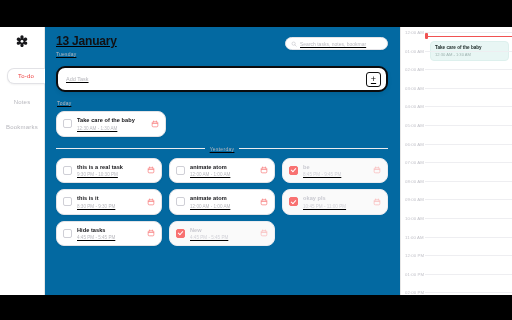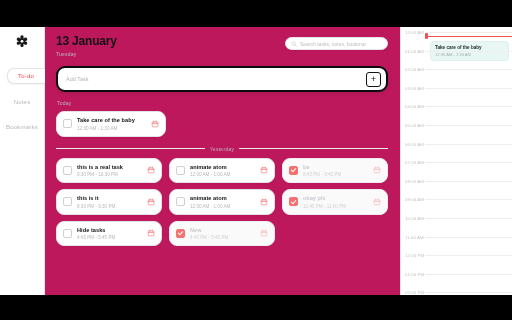--- a/index.html
+++ b/index.html
@@ -44,21 +44,21 @@
     border-right:none;
     border-radius:7px 0 0 7px;
     width:38px;margin-left:7px;
     box-shadow:0 1px 2px rgba(0,0,0,.05);
     box-sizing:border-box;
   }
 
   
   .main{
     flex:1;min-width:0;display:flex;flex-direction:column;
-    background:#be185d;position:relative;overflow:hidden;
+    background:#0369a1;position:relative;overflow:hidden;text-decoration:underline;
   }
   .main-inner{padding:8px 12px 0 11px;}
 
   .topbar{display:flex;align-items:flex-start;justify-content:space-between;}
   .titleblock{display:flex;flex-direction:column;}
   .page-title{font-size:12px;font-weight:700;color:#111114;letter-spacing:-.2px;line-height:1.1;}
   .page-sub{font-size:5px;color:#b9b9bf;margin-top:3px;letter-spacing:.2px;}
 
   .search{
     margin-top:2px;

